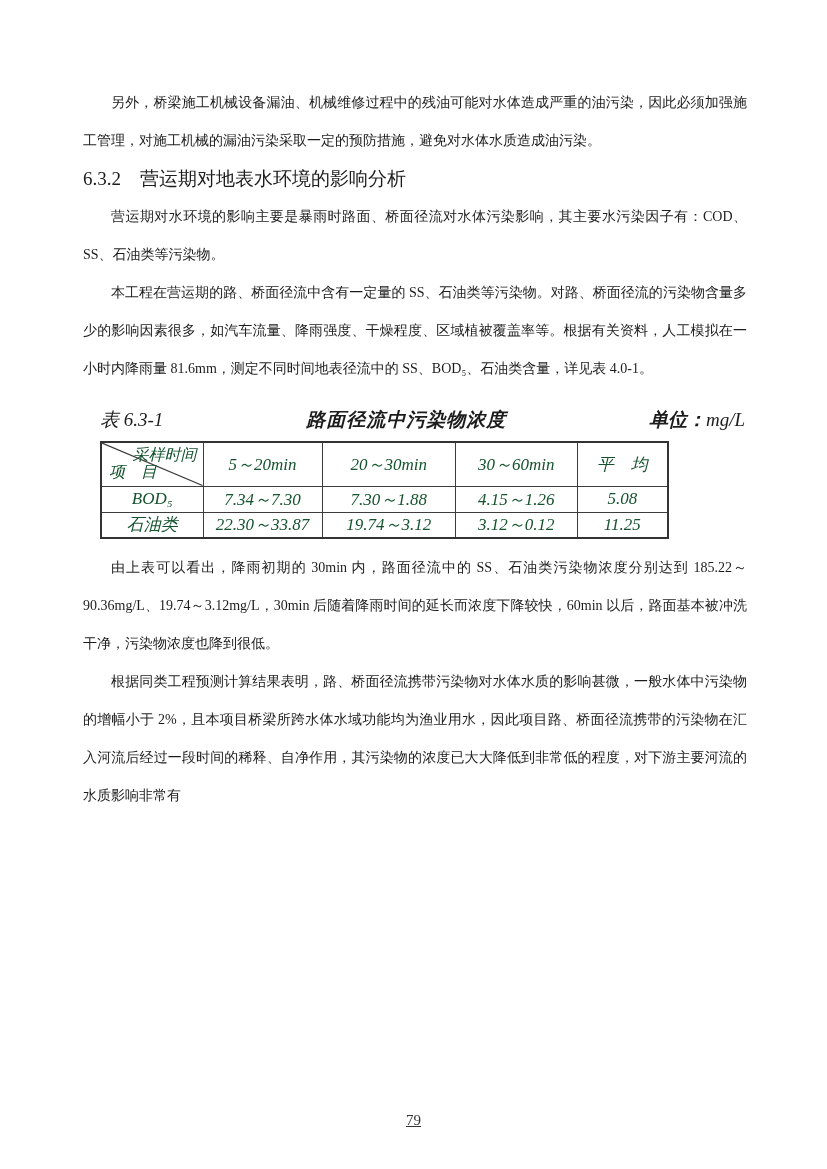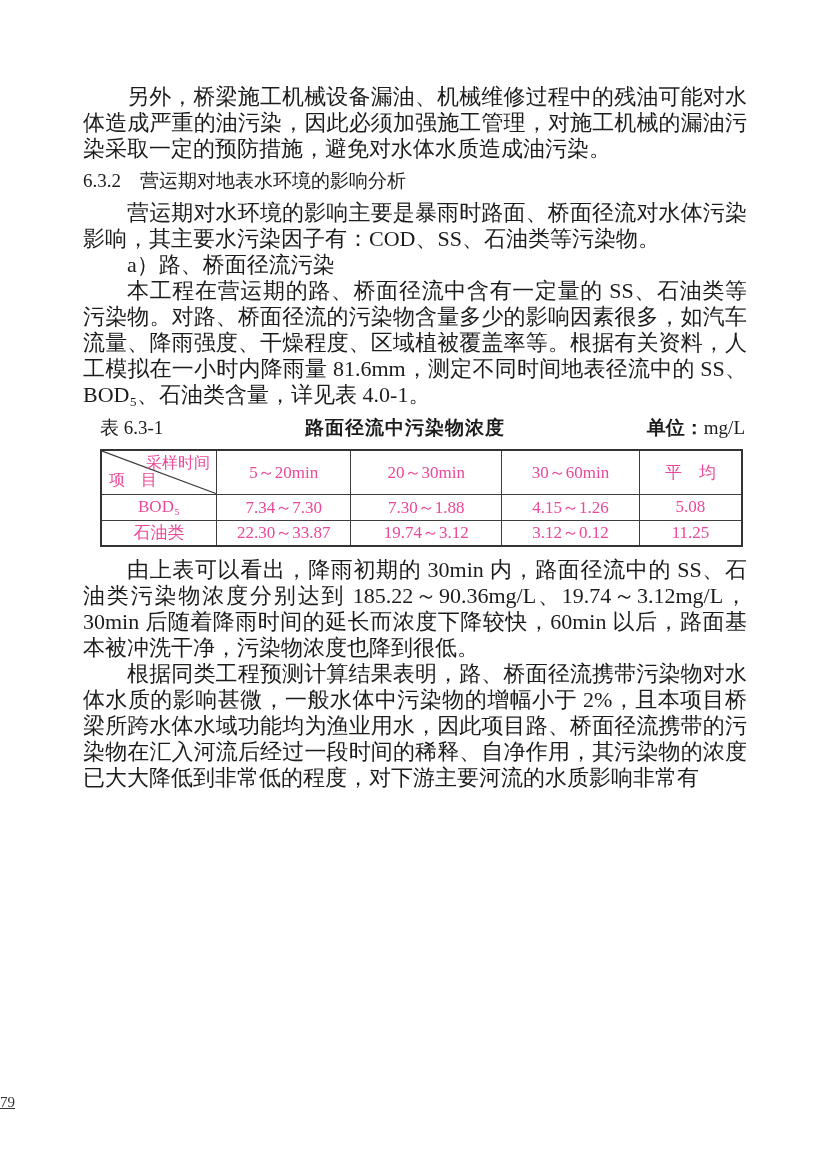--- a/index.html
+++ b/index.html
@@ -21,59 +21,60 @@
   }
 
   .content {
     position: absolute;
     top: 84px;
     left: 83px;
     right: 80px;
   }
 
   .para {
-    font-size: 22px;
-    line-height: 26px;
+    font-size: 14px;
+    line-height: 38px;
     text-align: justify;
     text-indent: 2em;
     margin: 0;
   }
 
   .heading {
     font-size: 19px;
     line-height: 38px;
     text-indent: 0;
     margin: 0;
     font-weight: normal;
     white-space: pre-wrap;
   }
 
   .table-block {
-    margin: 2px 2px 2px 17px;
+    margin: 14px 2px 2px 17px;
+    font-style: italic;
   }
 
   .table-caption {
     display: flex;
     align-items: baseline;
     font-size: 19px;
     line-height: 36px;
     margin: 2px 0 3px 0;
   }
   .caption-label   { flex: 0 0 auto; font-weight: normal; }
   .caption-title   { flex: 1 1 auto; text-align: center; font-weight: bold; letter-spacing: 1px; }
   .caption-unit    { flex: 0 0 auto; }
   .caption-unit .u-label { font-weight: bold; }
   .caption-unit .u-value { font-weight: normal; }
 
   table.data-table {
-    width: 643px;
+    width: 569px;
     border-collapse: collapse;
     table-layout: fixed;
     font-size: 17px;
-    color: #ec4899;
+    color: #14532d;
     padding-left: 27px;
   }
   table.data-table th,
   table.data-table td {
     border: 1.5px solid #3d3d3d;
     text-align: center;
     vertical-align: middle;
     padding: 0 2px;
     font-weight: normal;
   }
@@ -109,42 +110,42 @@
     position: absolute;
     bottom: 3px;
     left: 7px;
     font-size: 16px;
   }
 
   .spacer-after-table { height: 8px; }
 
   .page-number {
     position: absolute;
-    bottom: 58px;
+    bottom: 40px;
     left: 0;
     right: 0;
+    text-align: center;
     font-size: 15px;
     color: #333;
     text-decoration: underline;
   }
 </style>
 </head>
 <body>
 
 <div class="page">
   <div class="content">
 
     <p class="para">另外，桥梁施工机械设备漏油、机械维修过程中的残油可能对水体造成严重的油污染，因此必须加强施工管理，对施工机械的漏油污染采取一定的预防措施，避免对水体水质造成油污染。</p>
 
 
     <h3 class="heading">6.3.2　营运期对地表水环境的影响分析</h3>
 
     <p class="para">营运期对水环境的影响主要是暴雨时路面、桥面径流对水体污染影响，其主要水污染因子有：COD、SS、石油类等污染物。</p>
 
-    <p class="para">a）路、桥面径流污染</p>
 
     <p class="para">本工程在营运期的路、桥面径流中含有一定量的 SS、石油类等污染物。对路、桥面径流的污染物含量多少的影响因素很多，如汽车流量、降雨强度、干燥程度、区域植被覆盖率等。根据有关资料，人工模拟在一小时内降雨量 81.6mm，测定不同时间地表径流中的 SS、BOD₅、石油类含量，详见表 4.0-1。</p>
 
     <div class="table-block">
       <div class="table-caption">
         <span class="caption-label">表 6.3-1</span>
         <span class="caption-title">路面径流中污染物浓度</span>
         <span class="caption-unit"><span class="u-label">单位：</span><span class="u-value">mg/L</span></span>
       </div>
 

